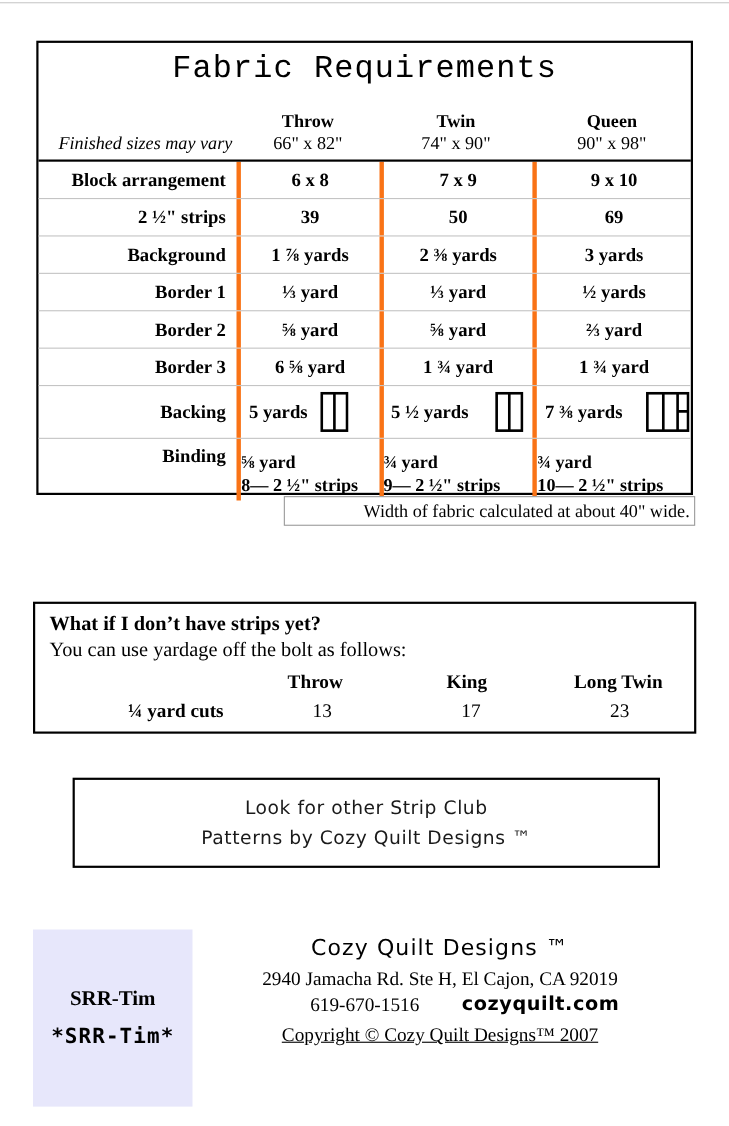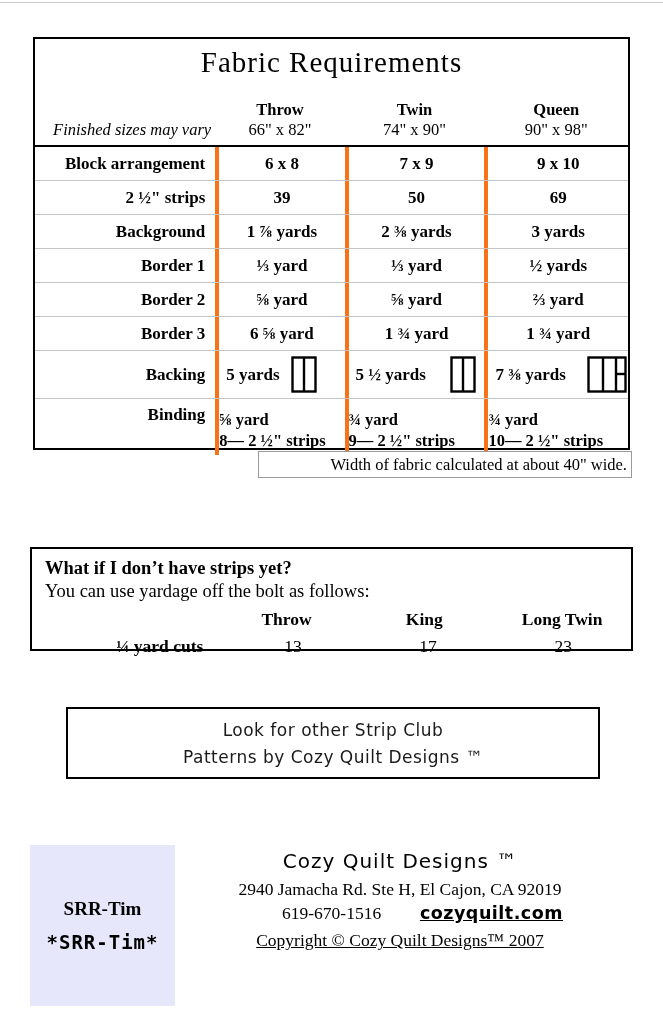--- a/index.html
+++ b/index.html
@@ -10,21 +10,21 @@
   .page-top-line{position:absolute;left:0;top:2px;width:663px;height:1px;background:#c9c9c9;}
 
   
   .fabric-table{
     position:absolute;left:33px;top:37px;width:597px;height:413px;
     border:2px solid #000;box-sizing:border-box;background:#fff;
   }
   .tbl-header{height:106px;position:relative;border-bottom:2px solid #000;}
   .tbl-title{
     text-align:center;padding-top:7px;font-size:29px;letter-spacing:1px;
-    font-family:Liberation Serif, serif;
+    font-family:Liberation Mono, monospace;
   }
   .colheads{position:absolute;bottom:2px;left:0;right:0;display:flex;align-items:flex-end;}
   .colheads .ch{text-align:center;line-height:1.2;font-size:16.5px;padding-bottom:3px;}
   .colheads .ch .nm{font-weight:bold;}
   .finished-note{
     font-style:italic;font-size:15.5px;text-align:left;padding-left:14px;padding-bottom:3px;
   }
   .c0{width:30.4%;box-sizing:border-box;}
   .c1{width:21.8%;box-sizing:border-box;}
   .c2{width:23.6%;box-sizing:border-box;}
@@ -46,53 +46,53 @@
   .bk-icon{display:block;}
   .note-box{
     position:absolute;left:258px;top:451px;width:374px;height:27px;
     border:1px solid #9a9a9a;box-sizing:border-box;background:#fff;
     display:flex;align-items:center;justify-content:flex-end;
     font-size:16.5px;padding-right:4px;
   }
 
   
   .strips-box{
-    position:absolute;left:30px;top:547px;width:603px;height:104px;
+    position:absolute;left:30px;top:547px;width:603px;height:120px;
     border:2px solid #000;box-sizing:border-box;background:#fff;
   }
   .strips-box .hd{font-weight:bold;font-size:18.5px;padding:9px 0 0 13px;}
   .strips-box .sub{font-size:18.5px;padding:2px 0 0 13px;}
   .strips-cols,.strips-vals{display:flex;}
   .strips-cols{margin-top:7px;}
   .strips-vals{margin-top:6px;padding-left:11px;}
   .s-lbl{width:31%;text-align:right;font-weight:bold;font-size:17.5px;padding-right:22px;box-sizing:border-box;}
   .s-col{width:23%;text-align:center;font-size:17.5px;}
   .s-col.hdr{font-weight:bold;}
 
   
   .promo-box{
-    position:absolute;left:66px;top:707px;width:534px;height:72px;
+    position:absolute;left:66px;top:707px;width:534px;height:82px;
     border:2px solid #000;box-sizing:border-box;background:#fff;
     display:flex;flex-direction:column;align-items:center;justify-content:center;gap:7px;
     font-family:"DejaVu Sans", sans-serif;font-size:17px;letter-spacing:0.5px;color:#1a1a1a;
   }
 
   
   .code-box{
     position:absolute;left:30px;top:845px;width:145px;height:161px;
     background:#e7e7fb;display:flex;flex-direction:column;align-items:center;justify-content:center;gap:11px;
   }
   .code-serif{font-weight:bold;font-size:19px;font-family:"Liberation Serif", serif;}
   .code-mono{font-weight:bold;font-size:19px;font-family:"DejaVu Sans Mono", monospace;letter-spacing:1px;}
   .footer-info{position:absolute;left:185px;top:849px;width:430px;text-align:center;}
   .company{font-family:"DejaVu Sans", sans-serif;font-size:20px;letter-spacing:1px;margin-bottom:6px;}
   .address{font-size:17.5px;}
   .phone-line{position:relative;height:25px;margin-top:3px;}
   .phone{position:absolute;left:97px;top:0;font-size:17.5px;}
-  .website{position:absolute;right:52px;top:0;font-family:"DejaVu Sans", sans-serif;font-weight:bold;font-size:17.5px;letter-spacing:0.5px;text-decoration:underline;}
+  .website{position:absolute;right:52px;top:0;font-family:"DejaVu Sans", sans-serif;font-weight:bold;font-size:17.5px;letter-spacing:0.5px;}
   .copyright{font-size:17.5px;text-decoration:underline;margin-top:2px;}
 </style>
 </head>
 <body>
 
 <div class="page-top-line"></div>
 
 <div class="fabric-table">
   <div class="tbl-header">
     <div class="tbl-title">Fabric Requirements</div>

